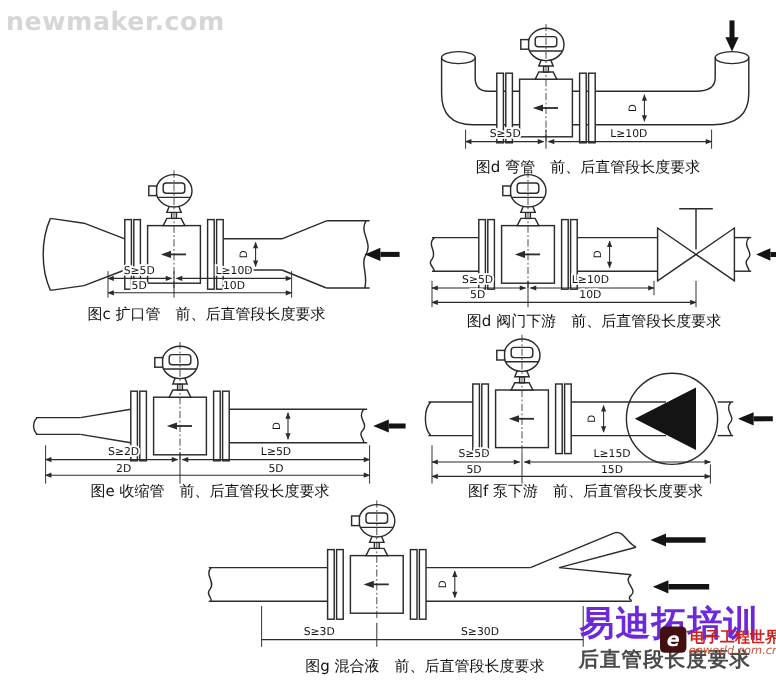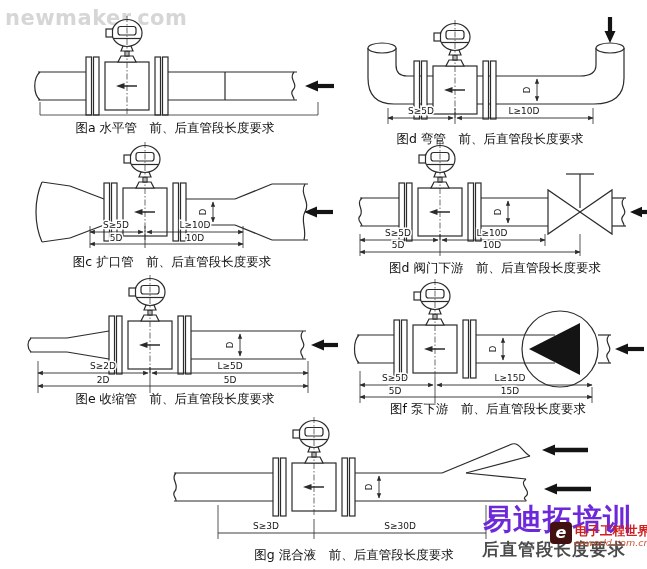--- a/index.html
+++ b/index.html
@@ -57,40 +57,20 @@
         <line x1="-13.5" y1="-47.5" x2="13.5" y2="-47.5"></line>
         <line x1="0" y1="-70" x2="0" y2="30" stroke-width="0.7" stroke-dasharray="6 2 1.5 2"></line>
         <line x1="10" y1="0" x2="-3" y2="0" stroke-width="1.5"></line>
         <polygon points="-11,0 -2.5,-3 -2.5,3" fill="#2b2b2b" stroke="none"></polygon>
       </g>
     </defs>
   </svg>
 
   <div id="wm-newmaker">newmaker.com</div>
 
-  <div class="fig" style="left:12px;top:22px">
-    <svg width="328" height="118">
-      <g class="ln">
-        <line x1="26" y1="50" x2="74" y2="50"></line>
-          <line x1="26" y1="78" x2="74" y2="78"></line>
-        <line x1="156" y1="50" x2="285" y2="50"></line>
-          <line x1="156" y1="78" x2="285" y2="78"></line>
-        <path d="M28,50 C21,56 21,72 28,78"></path>
-        <path d="M282,50 C276,57 287,62 281,68 C277,72 283,75 282,78"></path>
-        <line x1="213" y1="50" x2="213" y2="78"></line>
-      </g>
-      <use href="#flowmeter" transform="translate(115,64)"></use>
-      <g>
-        <polygon class="solid" points="293,64 306,58.5 306,69.5"></polygon>
-        <line x1="306" y1="64" x2="322" y2="64" stroke="#141414" stroke-width="4.2"></line>
-      </g>
-      <path class="thin" d="M28,80 L28,93 L306,93 L306,80"></path>
-      <text class="cap" x="163" y="110">图a 水平管　前、后直管段长度要求</text>
-    </svg>
-  </div>
 
   <div class="fig" style="left:341px;top:8px">
     <svg width="306" height="140">
       <g class="ln">
         <path d="M55,40 L55,57 Q55,68 66,68 L239,68 Q255,68 255,57 L255,40"></path>
         <path d="M27,40 L27,70 Q27,96 53,96 L253,96 Q283,96 283,70 L283,40"></path>
         <ellipse cx="41" cy="40" rx="14" ry="5" fill="#fff"></ellipse>
         <ellipse cx="269" cy="40" rx="14" ry="5" fill="#fff"></ellipse>
       </g>
       <use href="#flowmeter" transform="translate(114,82)"></use>
@@ -193,21 +173,21 @@
         <text class="dim" x="58" y="88">S≥5D</text>
         <text class="dim" x="152" y="88">L≥10D</text>
         <line class="dimln" x1="20" y1="104" x2="240" y2="104" marker-start="url(#ar)" marker-end="url(#ar)"></line>
         <text class="dim" x="58" y="100">5D</text>
         <text class="dim" x="152" y="100">10D</text>
       </g>
       <text class="cap" x="155" y="124">图d 阀门下游　前、后直管段长度要求</text>
     </svg>
   </div>
 
-  <div class="fig" style="left:8px;top:273px">
+  <div class="fig" style="left:8px;top:283px">
     <svg width="332" height="136">
       <g class="ln">
         <line x1="22" y1="65" x2="59" y2="65"></line>
           <line x1="22" y1="79" x2="59" y2="79"></line>
         <path d="M23,65 C19,69 19,75 23,79"></path>
         <line x1="59" y1="65" x2="101" y2="58"></line>
           <line x1="59" y1="79" x2="101" y2="86"></line>
         <line x1="183" y1="58" x2="298" y2="58"></line>
           <line x1="183" y1="86" x2="298" y2="86"></line>
         <path d="M295,58 C289,66 300,70 294,76 C290,80 296,83 295,86"></path>

